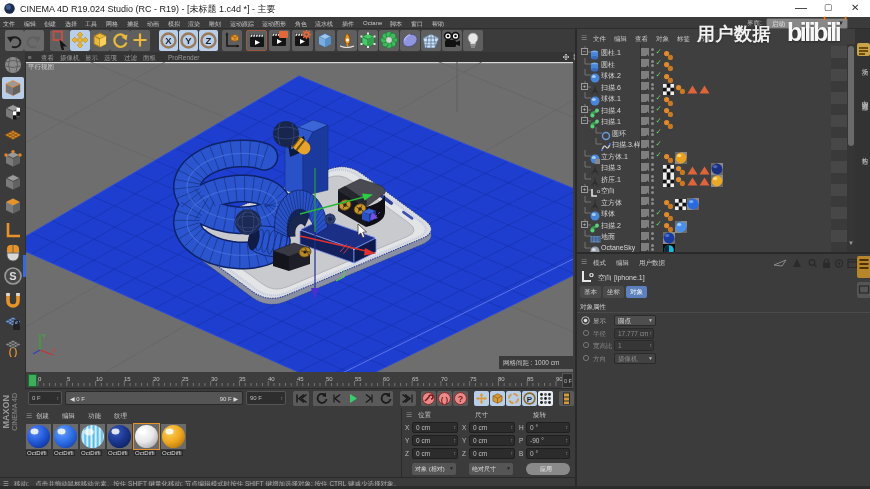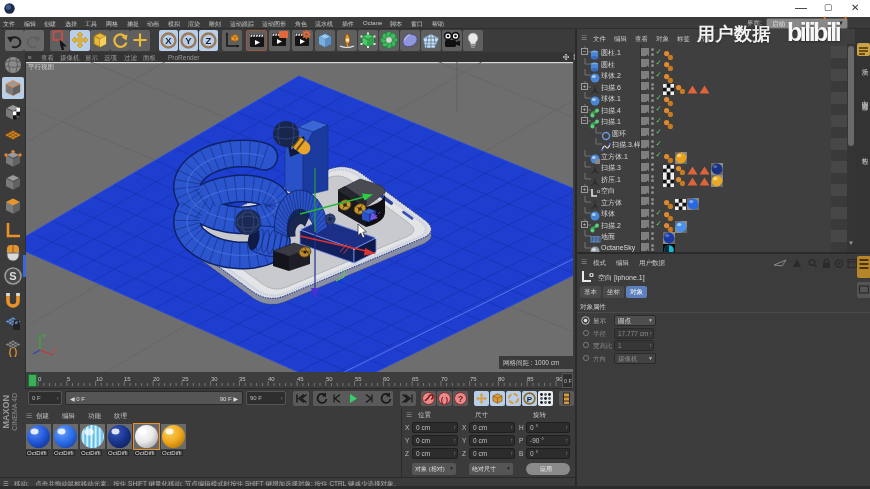--- a/index.html
+++ b/index.html
@@ -7,20 +7,21 @@
 .abs{position:absolute;}
 .t{position:absolute;white-space:nowrap;}
 </style></head>
 <body>
 
 <div class="abs" style="left:0;top:0;width:870px;height:17px;background:#ffffff;">
 <svg class="abs" style="left:4px;top:3px" width="11" height="11">
       <circle cx="5.5" cy="5.5" r="5.2" fill="#1b2a4a"></circle>
       <circle cx="4.4" cy="4.2" r="2.6" fill="#3c5a8c"></circle>
     </svg>
+<div class="t" style="left:20px;top:3px;font-size:9px;color:#1a1a1a;">CINEMA 4D R19.024 Studio (RC - R19) - [未标题 1.c4d *] - 主要</div>
 <div class="t" style="left:795px;top:1px;font-size:12px;color:#333;">—</div>
 <div class="t" style="left:824px;top:2px;font-size:9px;color:#333;">▢</div>
 <div class="t" style="left:851px;top:2px;font-size:10px;color:#333;">✕</div>
 </div>
 
 <div class="abs" style="left:0;top:17px;width:870px;height:12px;background:#3b3b3b;border-bottom:1px solid #2e2e2e;">
 <div class="t" style="left:3px;top:2.5px;font-size:6px;color:#c8c8c8;">文件</div>
 <div class="t" style="left:24px;top:2.5px;font-size:6px;color:#c8c8c8;">编辑</div>
 <div class="t" style="left:44px;top:2.5px;font-size:6px;color:#c8c8c8;">创建</div>
 <div class="t" style="left:65px;top:2.5px;font-size:6px;color:#c8c8c8;">选择</div>

